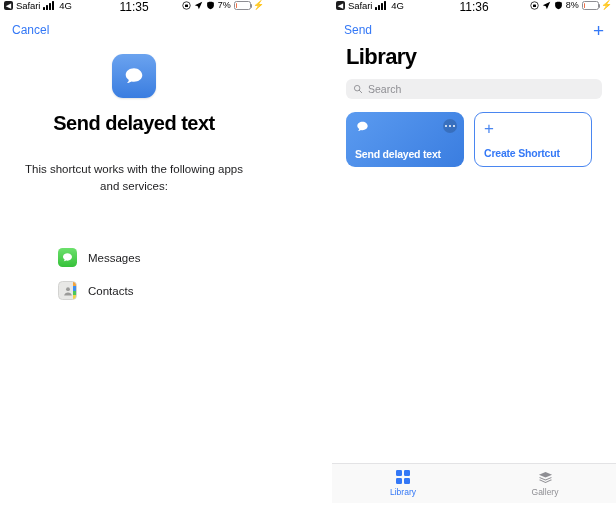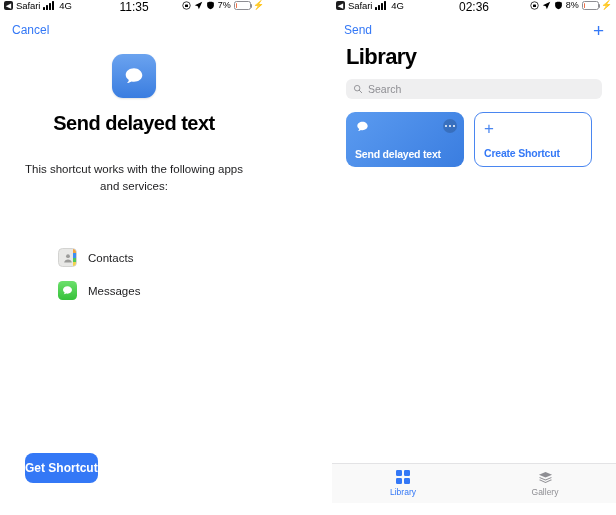--- a/index.html
+++ b/index.html
@@ -215,66 +215,65 @@
         <svg width="24" height="24" viewBox="0 0 24 24">
           <path d="M12 4.3c-4.6 0-8.3 2.9-8.3 6.5 0 2.1 1.2 3.9 3.1 5.1-.2 1.3-.9 2.4-1.9 3.2 1.7-.1 3.3-.7 4.6-1.6 .8.2 1.7.3 2.5.3 4.6 0 8.3-2.9 8.3-6.5S16.6 4.3 12 4.3z" fill="#fff"></path>
         </svg>
       </div>
       <div class="hero-title">Send delayed text</div>
       <div class="hero-desc">This shortcut works with the following apps and services:</div>
     </div>
 
     <div class="applist">
       <div class="approw">
+        <span class="app-ic ic-messages">
+          <svg width="13" height="13" viewBox="0 0 24 24">
+            <path d="M12 4.3c-4.6 0-8.3 2.9-8.3 6.5 0 2.1 1.2 3.9 3.1 5.1-.2 1.3-.9 2.4-1.9 3.2 1.7-.1 3.3-.7 4.6-1.6 .8.2 1.7.3 2.5.3 4.6 0 8.3-2.9 8.3-6.5S16.6 4.3 12 4.3z" fill="#fff"></path>
+          </svg>
+        </span>
+        <span class="app-name">Messages</span>
+      </div>
+      <div class="approw">
         <span class="app-ic ic-contacts">
           <svg class="person" viewBox="0 0 24 24">
             <circle cx="12" cy="8" r="4.2" fill="#9b9b99"></circle>
             <path d="M3.6 22c.6-4.4 4.2-7 8.4-7s7.8 2.6 8.4 7z" fill="#9b9b99"></path>
           </svg>
           <span class="tabs">
             <span style="background:#f2a33c"></span>
             <span style="background:#3d8ef0"></span>
             <span style="background:#4cc85a"></span>
             <span style="background:#f0d24c"></span>
           </span>
         </span>
         <span class="app-name">Contacts</span>
       </div>
-      <div class="approw">
-        <span class="app-ic ic-messages">
-          <svg width="13" height="13" viewBox="0 0 24 24">
-            <path d="M12 4.3c-4.6 0-8.3 2.9-8.3 6.5 0 2.1 1.2 3.9 3.1 5.1-.2 1.3-.9 2.4-1.9 3.2 1.7-.1 3.3-.7 4.6-1.6 .8.2 1.7.3 2.5.3 4.6 0 8.3-2.9 8.3-6.5S16.6 4.3 12 4.3z" fill="#fff"></path>
-          </svg>
-        </span>
-        <span class="app-name">Messages</span>
-      </div>
     </div>
 
     <div class="cta-wrap">
-      <button class="btn-primary">Get Shortcut</button>
     </div>
   </div>
 
   <div class="gap"></div>
 
   <div class="panel panel-right">
 
     <div class="statusbar">
       <div class="sb-left">
         <span class="sb-back">◀</span>
         <span class="sb-app">Safari</span>
         <span class="bars">
             <i></i>
             <i></i>
             <i></i>
             <i></i>
           </span>
         <span class="sb-net">4G</span>
       </div>
-      <div class="sb-time">02:36</div>
+      <div class="sb-time">11:36</div>
       <div class="sb-right">
         <svg class="ic-lock" viewBox="0 0 24 24">
           <circle cx="12" cy="12" r="10" fill="none" stroke="#000" stroke-width="2"></circle>
           <rect x="8" y="9" width="8" height="7" rx="1.5" fill="#000"></rect>
         </svg>
         <svg class="ic-loc" viewBox="0 0 24 24">
           <path d="M22 2 2 11l8 3 3 8z" fill="#000"></path>
         </svg>
         <svg class="ic-alarm" viewBox="0 0 24 24">
           <path d="M12 2c5 0 9 2 9 2v8c0 6-5 9-9 10-4-1-9-4-9-10V4s4-2 9-2z" fill="#000"></path>

